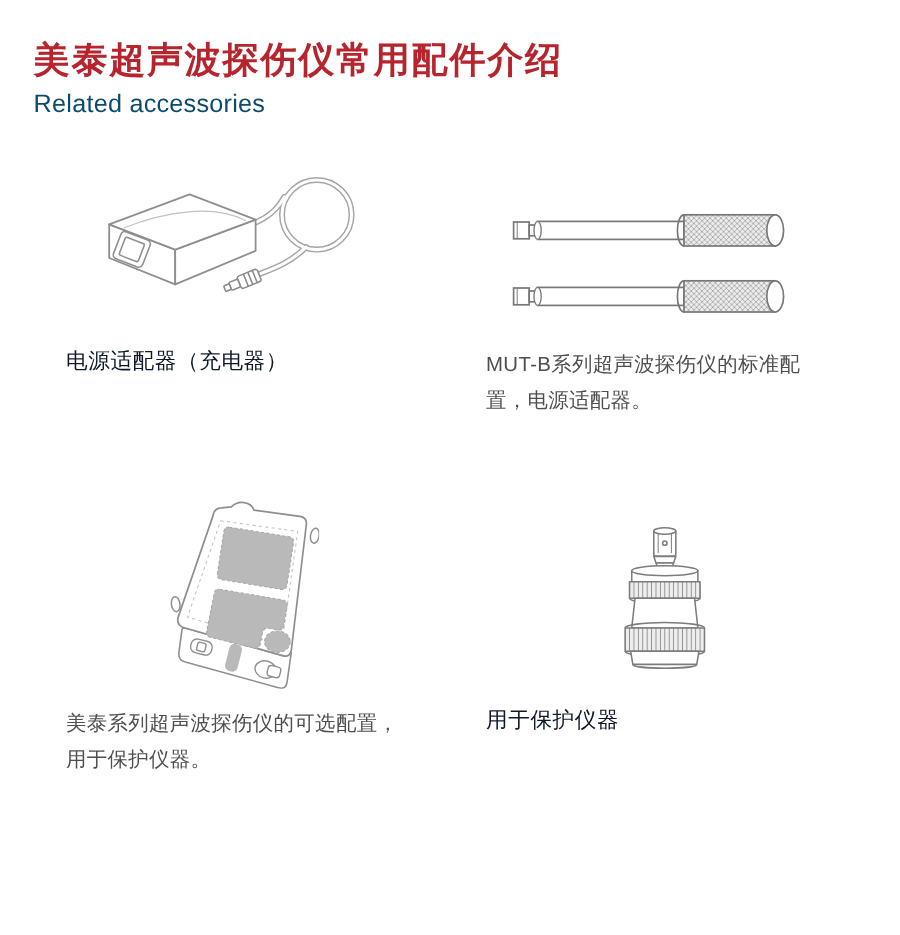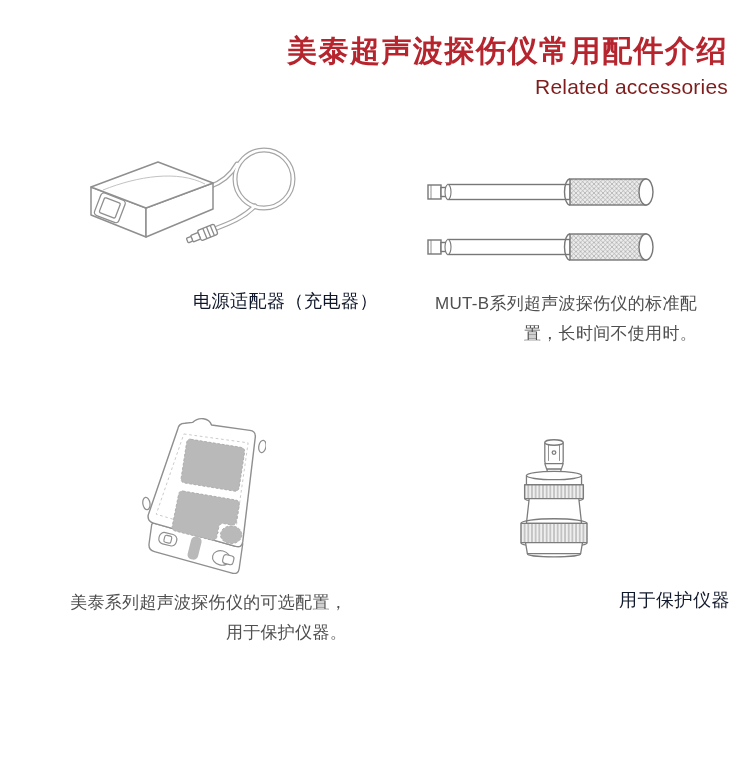--- a/index.html
+++ b/index.html
@@ -1,29 +1,29 @@
 <!DOCTYPE html>
 <html><head>
 <meta charset="utf-8">
 <style>
   html,body { margin:0; padding:0; background:#ffffff; }
   body {
     width:750px; height:779px; overflow:hidden;
     font-family:"Liberation Sans", sans-serif;
     -webkit-font-smoothing:antialiased;
   }
-  .page { padding:34px 22px 0 28px;text-align:right; }
+  .page { padding:34px 22px 0 28px; }
 
   .title {
     margin:0; font-size:30px; line-height:34px; font-weight:700;
     color:#b6242d; letter-spacing:1.5px;
   }
   .subtitle {
     margin:7px 0 0 0; font-size:21px; line-height:24px;
-    color:#7f1d1d; font-weight:400; letter-spacing:0.2px;
+    color:#0c4a6e; font-weight:400; letter-spacing:0.2px;
   }
 
   .grid {
     margin-top:4px;
     display:grid;
     grid-template-columns:350px 352px;
   }
   .cell { min-width:0; }
 
   .fig {
@@ -125,21 +125,21 @@
             <path d="M17,74 L17,88" stroke-width="0.8"></path>
             <rect x="27" y="76.5" width="7" height="9"></rect>
             <rect x="34" y="73.5" width="122" height="15"></rect>
             <ellipse cx="34" cy="81" rx="3" ry="7.5" stroke-width="1.1"></ellipse>
             <rect x="156" y="68" width="76" height="26" fill="url(#knurl)"></rect>
             <path d="M156,68 A5.5,13 0 0 0 156,94" fill="none"></path>
             <ellipse cx="232" cy="81" rx="7" ry="13"></ellipse>
           </g>
         </svg>
       </div>
-      <div class="desc">MUT-B系列超声波探伤仪的标准配置，长时间不使用时。</div>
+      <div class="desc">MUT-B系列超声波探伤仪的标准配置，电源适配器。</div>
     </div>
 
     <div class="cell row2">
       <div class="fig fig-case">
         <svg width="125" height="157" viewBox="0 0 140 176">
 
           <g fill="#ffffff" stroke="#8f8f8f" stroke-width="1.4">
             <ellipse cx="136" cy="33" rx="4" ry="7" transform="rotate(10 136 33)"></ellipse>
             <ellipse cx="6" cy="97" rx="4" ry="7" transform="rotate(-8 6 97)"></ellipse>
           </g>

